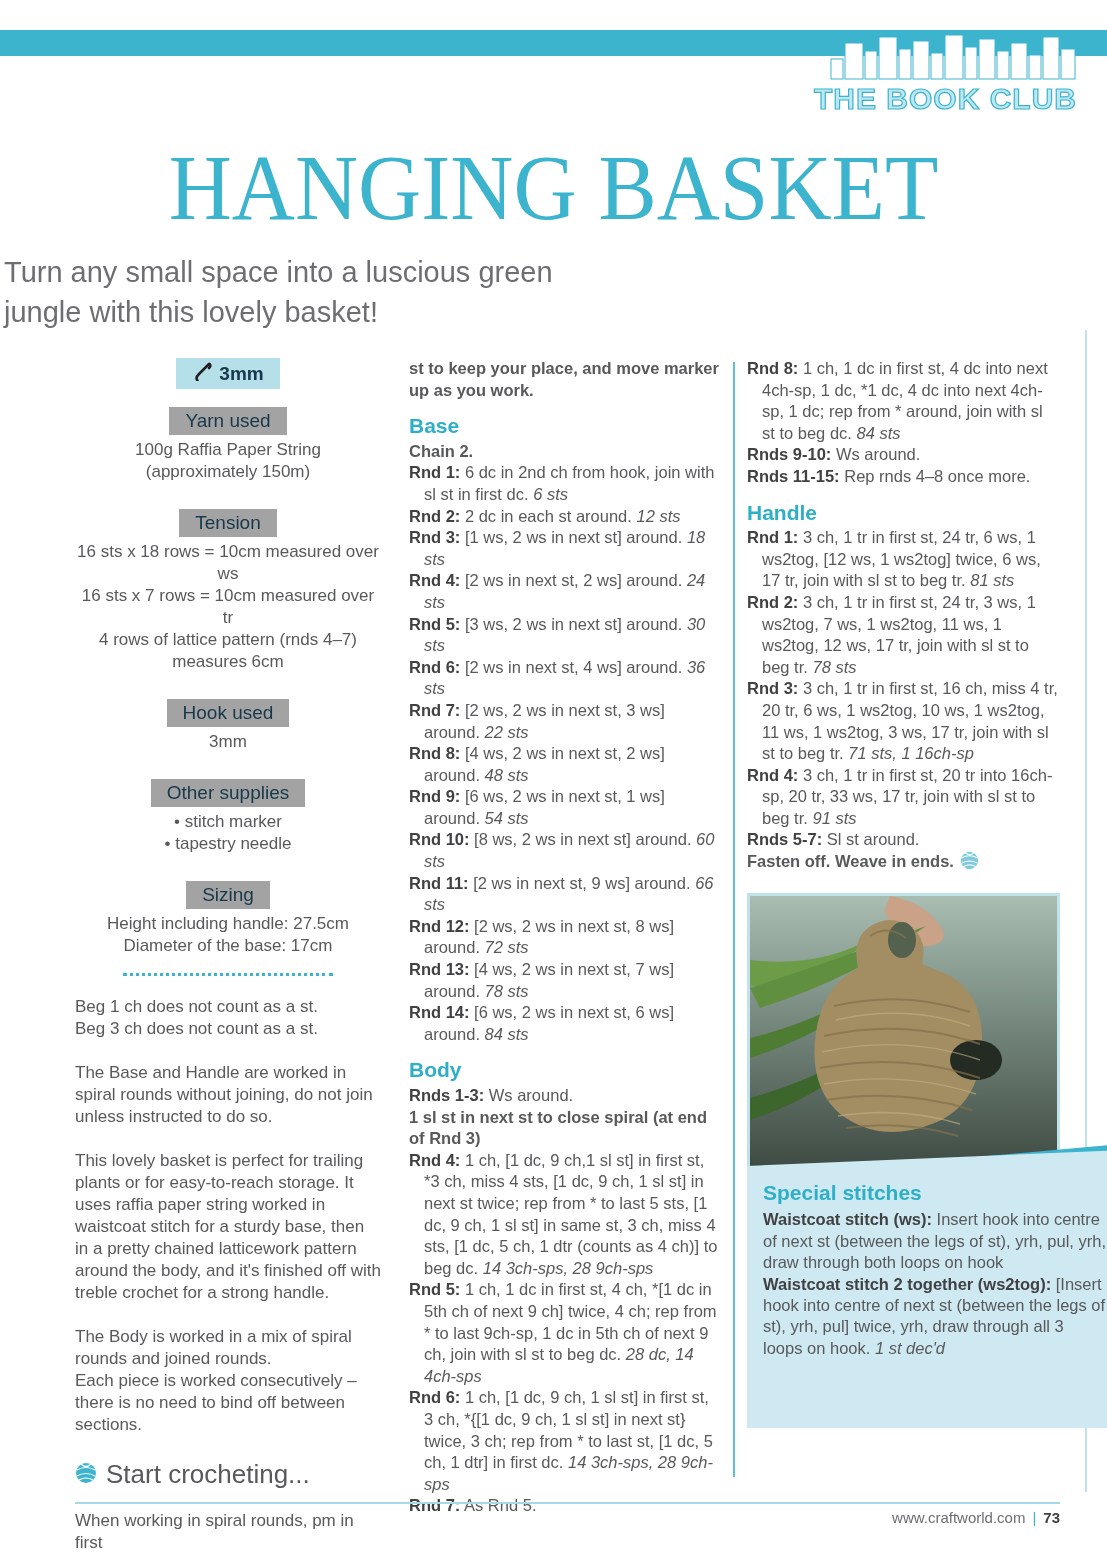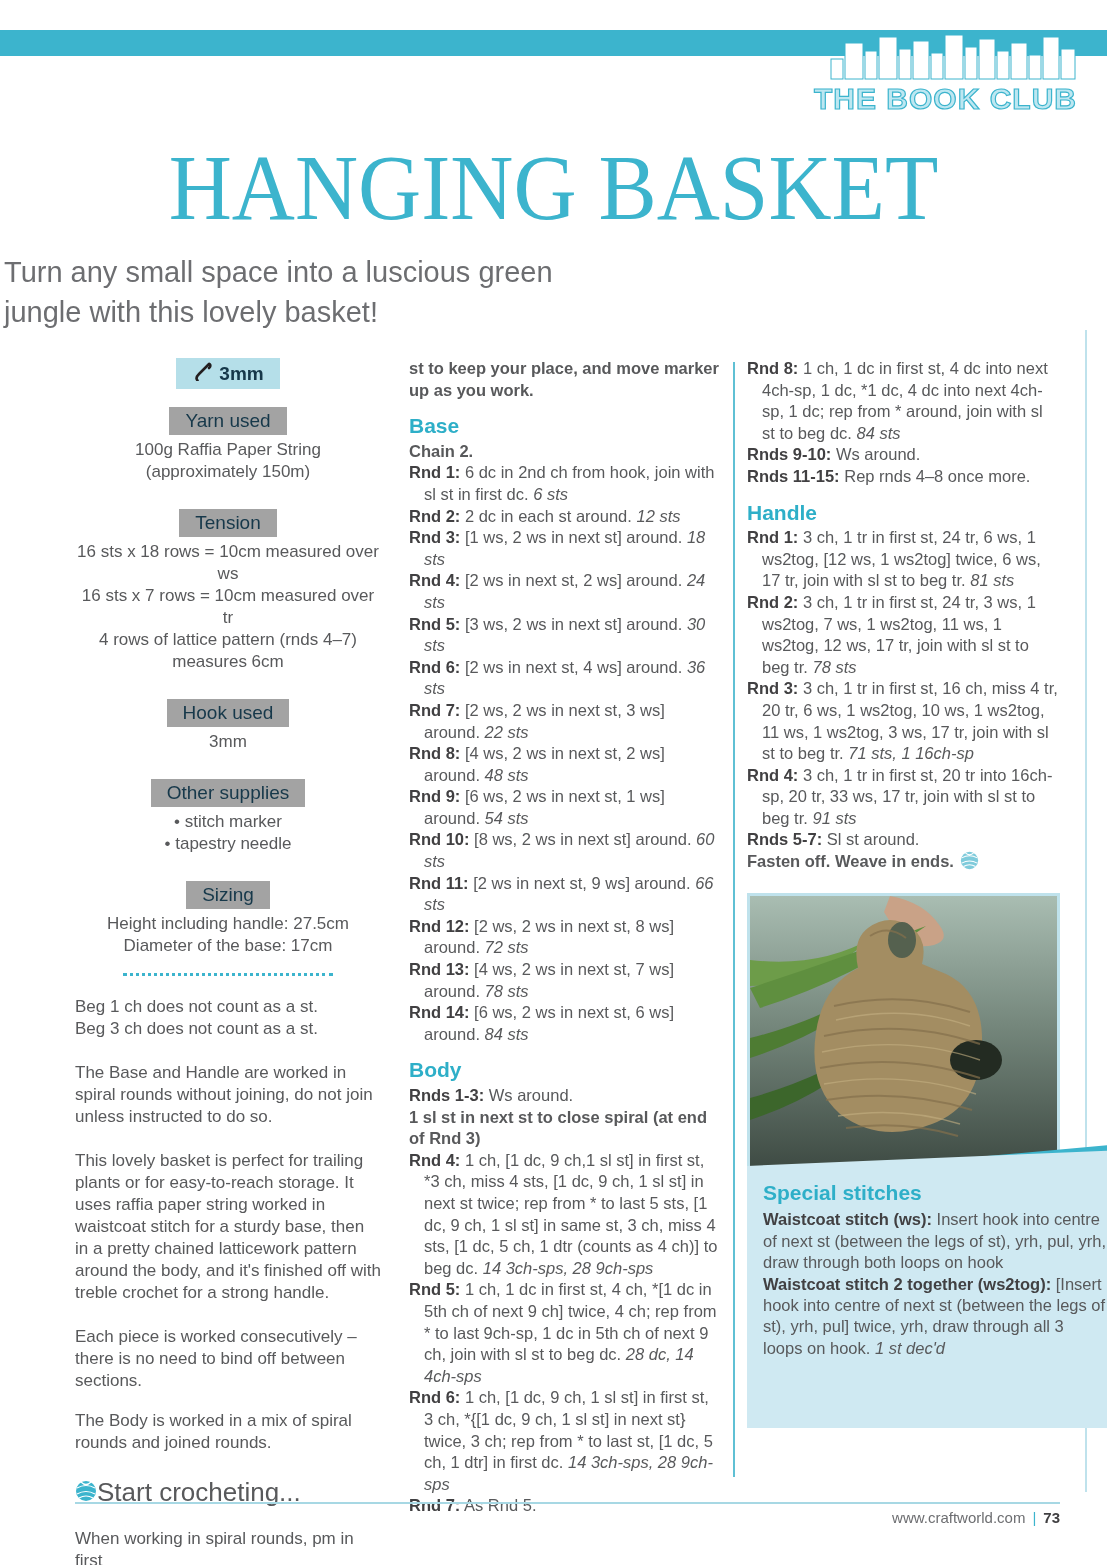--- a/index.html
+++ b/index.html
@@ -37,21 +37,21 @@
                   font-size:19px; padding:3px 16px; }
   .hook-badge { display:inline-flex; align-items:center; gap:7px; background:#b5dfe9;
                 color:#16384a; font-size:19px; font-weight:bold; padding:3px 16px; }
   .info-lines { text-align:center; margin-top:4px; }
   .sect { margin-bottom:26px; text-align:center; }
   .supply-item::before { content:"• "; }
   .dotted-div { width:210px; margin:16px auto 20px; border-top:3px dotted #3cb4cd; }
   .notes { text-align:left; margin-bottom:22px; }
   .para { text-align:left; margin-bottom:22px; }
   .para.tight { margin-bottom:0; }
-  .start-heading { display:flex; align-items:center; font-size:26px; color:#58595b;
+  .start-heading { display:flex; align-items:center; gap:9px; font-size:26px; color:#58595b;
                    margin:26px 0 24px; text-align:left; }
   .start-text { text-align:left; }
 
   
   .pat-heading { font-size:21px; font-weight:bold; color:#2eafc8; margin:14px 0 4px; }
   .rnd { padding-left:15px; text-indent:-15px; }
   .rnd.plain { padding-left:0; text-indent:0;font-weight:bold; }
   .rnd b { font-weight:bold; color:#414042;margin-top:40px; }
   .rnd i { font-style:italic; }
   .rnd b:empty, .rnd i:empty { display:none; }
@@ -178,22 +178,22 @@
 
     <div class="dotted-div"></div>
 
     <div class="notes">
       <div>Beg 1 ch does not count as a st.</div>
       <div>Beg 3 ch does not count as a st.</div>
     </div>
 
     <p class="para">The Base and Handle are worked in spiral rounds without joining, do not join unless instructed to do so.</p>
     <p class="para">This lovely basket is perfect for trailing plants or for easy-to-reach storage. It uses raffia paper string worked in waistcoat stitch for a sturdy base, then in a pretty chained latticework pattern around the body, and it's finished off with treble crochet for a strong handle.</p>
+    <p class="para tight">The Body is worked in a mix of spiral rounds and joined rounds.</p>
     <p class="para" style="margin-bottom:18px;">Each piece is worked consecutively – there is no need to bind off between sections.</p>
-    <p class="para tight">The Body is worked in a mix of spiral rounds and joined rounds.</p>
 
     <div class="start-heading">
       <span>
         <svg width="22" height="22" viewBox="0 0 22 22">
           <circle cx="11" cy="11" r="10" fill="#3cb4cd"></circle>
           <path d="M2 8 Q11 3 20 8 M2 14 Q11 9 20 14 M4 18 Q11 14 18 18 M6 2 Q11 7 16 2" fill="none" stroke="#ffffff" stroke-width="1.2"></path>
         </svg>
       </span>
       <span>Start crocheting...</span>
     </div>

